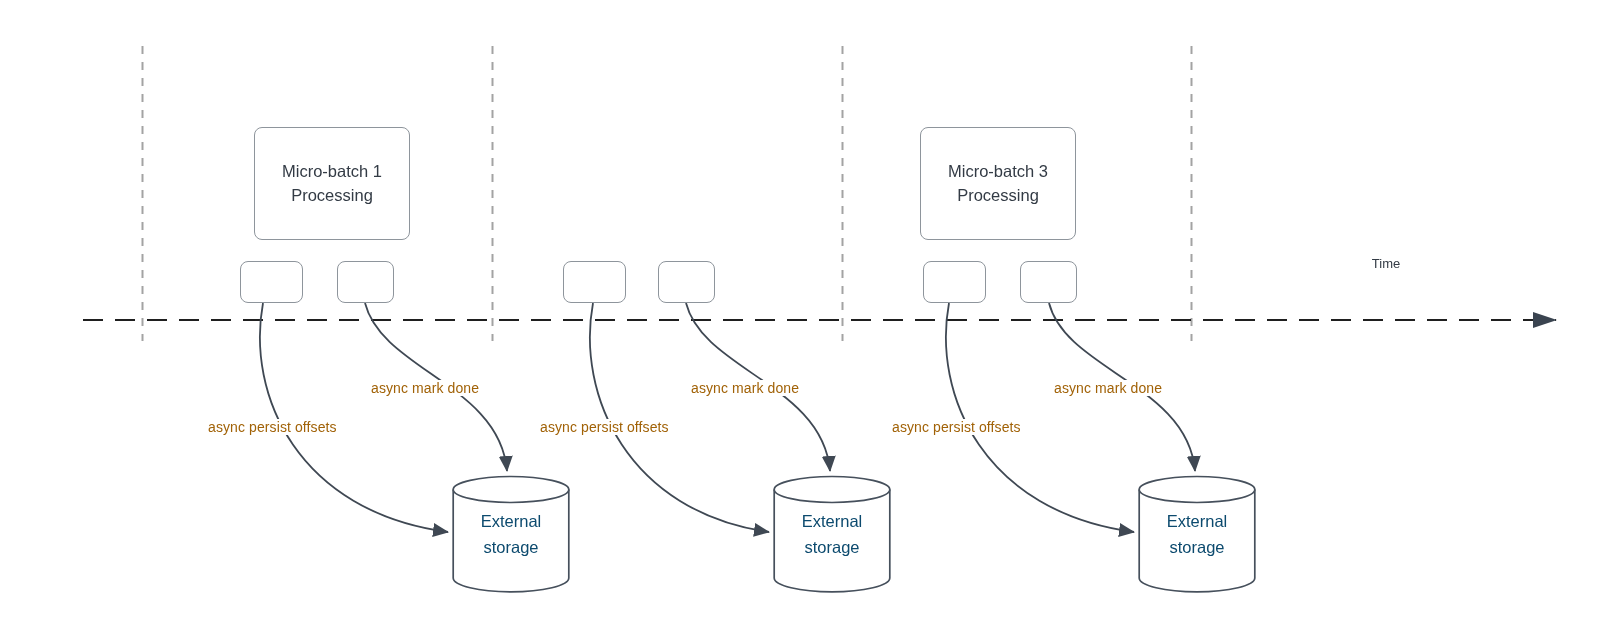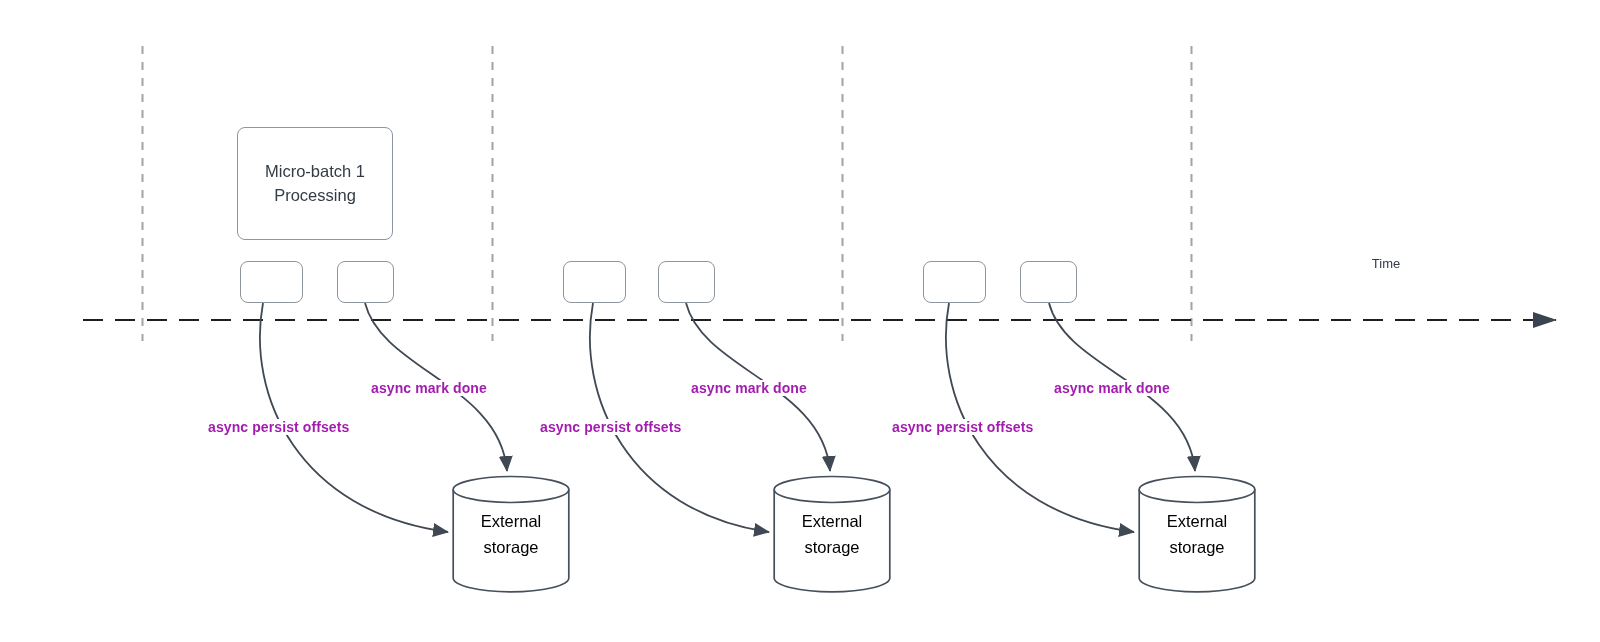--- a/index.html
+++ b/index.html
@@ -12,24 +12,24 @@
     position:absolute; background:#ffffff; border:1.5px solid #8e959c; border-radius:8px;
     box-sizing:border-box; display:flex; align-items:center; justify-content:center;
     text-align:center; color:#333b45; z-index:2;
   }
   .main-box { width:156px; height:113px; top:127px; font-size:16.5px; line-height:1.45; padding:0 16px; }
   .small-box { height:42px; top:261px; }
   .cyl { position:absolute; top:475px; width:118px; height:118px; z-index:2; }
   .cyl svg { display:block; }
   .cyl-label {
     position:absolute; left:0; right:0; top:34px; text-align:center;
-    font-size:16.5px; line-height:1.55; color:#000000;
+    font-size:16.5px; line-height:1.55; color:#0c4a6e;
   }
   .conn-label {
-    position:absolute; font-weight:bold; font-size:14px; color:#a21caf;
+    position:absolute; font-weight:normal; font-size:14px; color:#a16207;
     background:#ffffff; padding:0 3px; white-space:nowrap; z-index:3; letter-spacing:0.1px;
   }
   .time-label {
     position:absolute; left:1340px; top:256px; width:92px; text-align:center;
     font-size:13px; color:#333b45; z-index:3;
   }
 </style>
 </head>
 <body>
 
@@ -55,21 +55,21 @@
     <path d="M263,303 C246,395 298,512 448,532" fill="none" stroke="#3f4853" stroke-width="1.8" marker-end="url(#arrowCurve)"></path>
     <path d="M365,303 C382,370 500,385 507,471" fill="none" stroke="#3f4853" stroke-width="1.8" marker-end="url(#arrowCurve)"></path>
 
     <path d="M593,303 C576,395 628,512 769,532" fill="none" stroke="#3f4853" stroke-width="1.8" marker-end="url(#arrowCurve)"></path>
     <path d="M686,303 C703,370 823,385 830,471" fill="none" stroke="#3f4853" stroke-width="1.8" marker-end="url(#arrowCurve)"></path>
 
     <path d="M949,303 C932,395 984,512 1134,532" fill="none" stroke="#3f4853" stroke-width="1.8" marker-end="url(#arrowCurve)"></path>
     <path d="M1049,303 C1066,370 1188,385 1195,471" fill="none" stroke="#3f4853" stroke-width="1.8" marker-end="url(#arrowCurve)"></path>
   </svg>
 
-  <div class="node main-box" style="left:237px;">
+  <div class="node main-box" style="left:254px;">
     <span>Micro-batch 1 Processing</span>
   </div>
   <div class="node small-box" style="left:240px;width:63px;"></div>
   <div class="node small-box" style="left:337px;width:57px;"></div>
 
   <div class="conn-label" style="left:205px;top:419px;">async persist offsets</div>
   <div class="conn-label" style="left:368px;top:380px;">async mark done</div>
 
   <div class="cyl" style="left:452px;">
     <svg width="118" height="118" viewBox="0 0 118 118">
@@ -86,20 +86,23 @@
   <div class="conn-label" style="left:688px;top:380px;">async mark done</div>
 
   <div class="cyl" style="left:773px;">
     <svg width="118" height="118" viewBox="0 0 118 118">
       <path d="M1.2,14.5 V103 C1.2,110.5 27,116.9 59,116.9 C91,116.9 116.8,110.5 116.8,103 V14.5" fill="#ffffff" stroke="#46505c" stroke-width="1.7"></path>
       <ellipse cx="59" cy="14.5" rx="57.8" ry="13" fill="#ffffff" stroke="#46505c" stroke-width="1.7"></ellipse>
     </svg>
     <div class="cyl-label">External storage</div>
   </div>
 
+  <div class="node main-box" style="left:920px;">
+    <span>Micro-batch 3 Processing</span>
+  </div>
   <div class="node small-box" style="left:923px;width:63px;"></div>
   <div class="node small-box" style="left:1020px;width:57px;"></div>
 
   <div class="conn-label" style="left:889px;top:419px;">async persist offsets</div>
   <div class="conn-label" style="left:1051px;top:380px;">async mark done</div>
 
   <div class="cyl" style="left:1138px;">
     <svg width="118" height="118" viewBox="0 0 118 118">
       <path d="M1.2,14.5 V103 C1.2,110.5 27,116.9 59,116.9 C91,116.9 116.8,110.5 116.8,103 V14.5" fill="#ffffff" stroke="#46505c" stroke-width="1.7"></path>
       <ellipse cx="59" cy="14.5" rx="57.8" ry="13" fill="#ffffff" stroke="#46505c" stroke-width="1.7"></ellipse>

